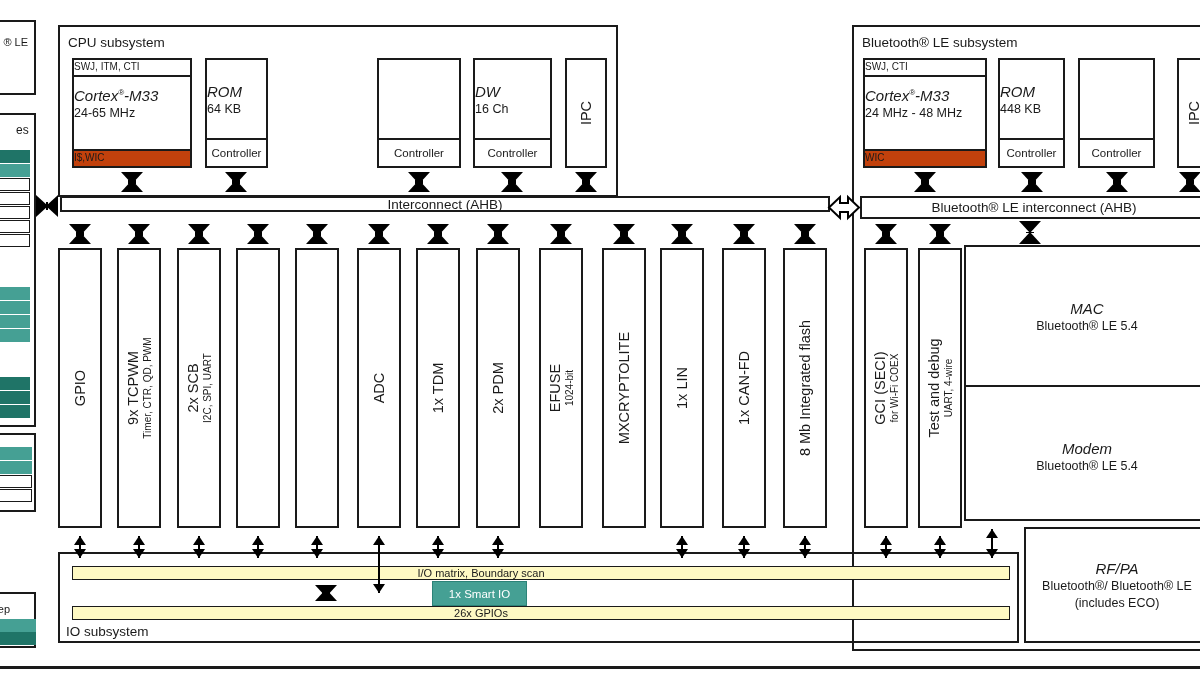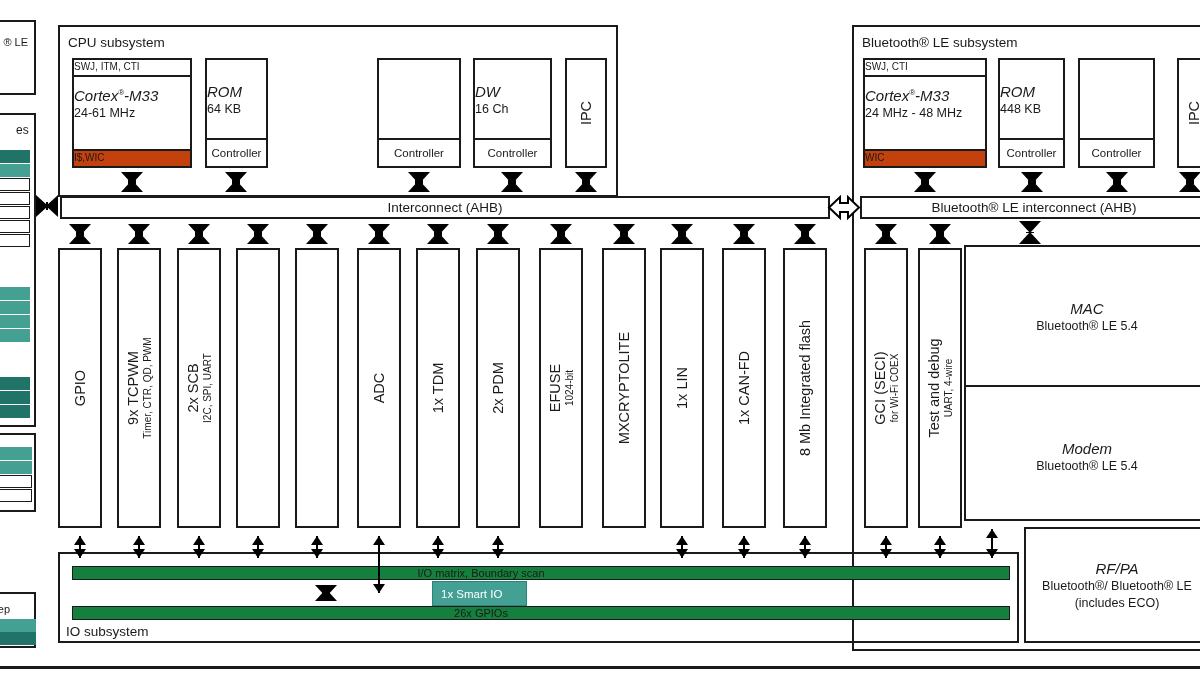--- a/index.html
+++ b/index.html
@@ -24,21 +24,21 @@
   .bctrl{position:absolute;bottom:0;left:0;right:0;height:26px;border-top:2px solid #1a1a1a;background:#fff;color:#1a1a1a;font-size:11.5px;display:flex;align-items:center;justify-content:center;}
   sup.reg{font-size:8px;vertical-align:super;line-height:0;}
   
   .bar{position:absolute;box-sizing:border-box;border:2px solid #1a1a1a;background:#fff;display:flex;align-items:center;justify-content:center;font-size:13.5px;}
   
   .col{position:absolute;top:248px;height:280px;width:44px;box-sizing:border-box;border:2px solid #1a1a1a;background:#fff;}
   .vwrap{position:absolute;left:50%;top:50%;transform:translate(-50%,-50%) rotate(-90deg);display:flex;flex-direction:column;align-items:center;line-height:1.15;white-space:nowrap;}
   .vmain{font-size:14.5px;}
   .vsub{font-size:10px;}
   
-  .iobar{position:absolute;box-sizing:border-box;border:1.5px solid #1a1a1a;background:#15803d;font-size:11px;display:flex;align-items:center;justify-content:center;}
+  .iobar{position:absolute;box-sizing:border-box;border:1.5px solid #1a1a1a;background:#fef9c3;font-size:11px;display:flex;align-items:center;justify-content:center;}
   
   .row{box-sizing:border-box;height:13px;margin-bottom:1px;width:100%;}
   .row.w{background:#fff;border:1px solid #1a1a1a;}
   .row.t{background:#45A094;}
   .row.d{background:#1F7467;}
   svg.wires{position:absolute;left:0;top:0;z-index:6;pointer-events:none;}
 </style>
 </head>
 <body>
 
@@ -87,21 +87,21 @@
   </div>
 </div>
 
 <div class="box clear" style="left:58px;top:25px;width:560px;height:172px;z-index:1;"></div>
 <div class="abs sect-label" style="left:68px;top:35px;z-index:2;">CPU subsystem</div>
 
 <div class="blk" style="left:72px;top:58px;width:120px;height:110px;z-index:2;">
   <div class="bhead">SWJ, ITM, CTI</div>
   <div class="bmid" style="top:26px;">
     <div class="btitle"><span>Cortex</span><sup class="reg">®</sup><span>-M33</span></div>
-    <div class="bsize">24-61 MHz</div>
+    <div class="bsize">24-65 MHz</div>
   </div>
   <div class="bfoot">I$,WIC</div>
 </div>
 
 <div class="blk" style="left:205px;top:58px;width:63px;height:110px;z-index:2;">
   <div class="bmid" style="top:22px;">
     <div class="btitle">ROM</div>
     <div class="bsize">64 KB</div>
   </div>
   <div class="bctrl">Controller</div>
@@ -122,21 +122,21 @@
   </div>
   <div class="bctrl">Controller</div>
 </div>
 
 <div class="blk" style="left:565px;top:58px;width:42px;height:110px;z-index:2;">
   <div class="vwrap">
       <span class="vmain">IPC</span>
     </div>
 </div>
 
-<div class="bar" style="left:60px;top:196px;width:770px;height:23px;z-index:3;">
+<div class="bar" style="left:60px;top:196px;width:770px;height:16px;z-index:3;">
   <span>Interconnect (AHB)</span>
 </div>
 
 <div class="box clear" style="left:852px;top:25px;width:360px;height:626px;z-index:1;"></div>
 <div class="abs sect-label" style="left:862px;top:35px;z-index:2;">Bluetooth® LE subsystem</div>
 
 <div class="blk" style="left:863px;top:58px;width:124px;height:110px;z-index:2;">
   <div class="bhead">SWJ, CTI</div>
   <div class="bmid" style="top:26px;">
     <div class="btitle"><span>Cortex</span><sup class="reg">®</sup><span>-M33</span></div>
@@ -277,21 +277,21 @@
   </div>
 </div>
 
 <div class="box clear" style="left:58px;top:552px;width:961px;height:91px;z-index:2;"></div>
 <div class="abs sect-label" style="left:66px;top:624px;z-index:3;">IO subsystem</div>
 
 <div class="iobar" style="left:72px;top:566px;width:938px;height:14px;z-index:3;">
   <span style="transform:translateX(-60px);">I/O matrix, Boundary scan</span>
 </div>
 
-<div class="abs teal" style="left:432px;top:581px;width:95px;height:25px;z-index:3;display:flex;align-items:center;justify-content:flex-start;font-size:11.5px;border:1px solid #2c8378;padding-left:8px;">
+<div class="abs teal" style="left:432px;top:581px;width:95px;height:25px;z-index:3;display:flex;align-items:center;justify-content:center;font-size:11.5px;border:1px solid #2c8378;">
   <span>1x Smart IO</span>
 </div>
 
 <div class="iobar" style="left:72px;top:606px;width:938px;height:14px;z-index:3;">
   <span style="transform:translateX(-60px);text-align:right;">26x GPIOs</span>
 </div>
 
 <div class="abs" style="left:0;top:666px;width:1200px;height:2.5px;background:#1a1a1a;"></div>
 
 <svg class="wires" width="1200" height="675" viewBox="0 0 1200 675">

